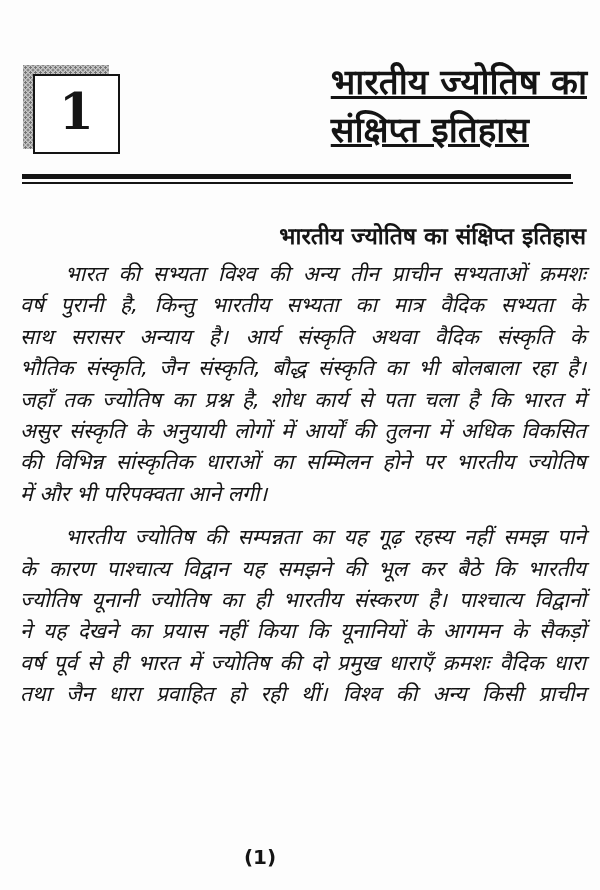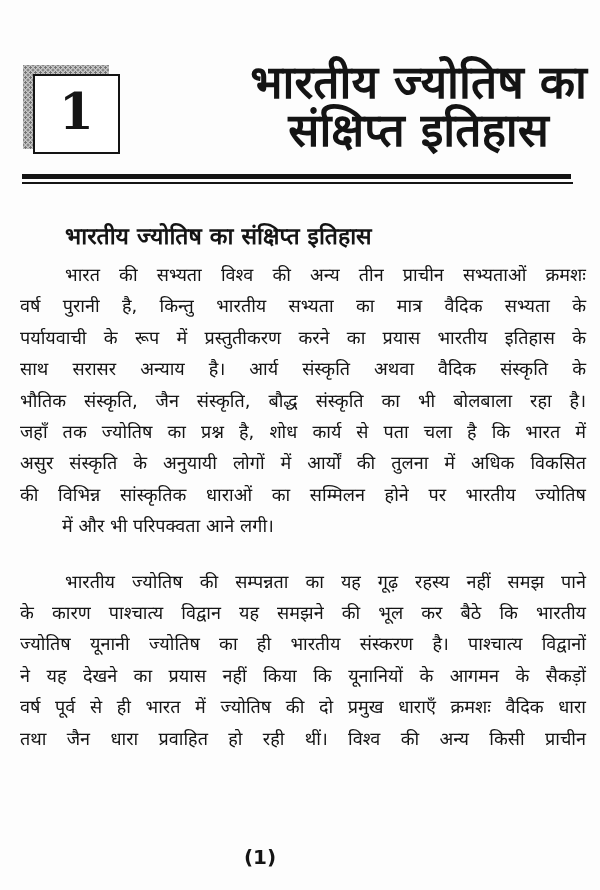--- a/index.html
+++ b/index.html
@@ -33,40 +33,41 @@
     display: flex; align-items: center; justify-content: center;
   }
   .chapter-number {
     font-family: "DejaVu Serif", "Liberation Serif", serif;
     font-weight: bold; font-size: 50px; line-height: 1; padding-bottom: 5px;
   }
 
   
   .chapter-title {
     position: absolute; top: 58px; right: 13px;
-    text-align: center; font-weight: bold;
-    font-size: 46px; line-height: 48px;
+    text-align: left; font-weight: bold;
+    font-size: 35px; line-height: 48px;
     white-space: nowrap;
+    text-decoration: underline;
   }
 
   
   .rule-thick { position: absolute; left: 22px; top: 174px; width: 549px; height: 4.5px; background: var(--ink-color, #141414); }
   .rule-thin  { position: absolute; left: 22px; top: 182px; width: 551px; height: 2px;  background: var(--ink-color, #141414); }
 
   
   .body-text { position: absolute; left: 20px; top: 221px; width: 566px; }
   .section-heading {
     font-size: 23px; font-weight: bold; line-height: 31px;
-    padding-left: 45px; margin-bottom: 7px;
+    padding-left: 45px; margin-bottom: 7px; text-align: right;
   }
-  .paragraph { font-size: 18px; }
+  .paragraph { font-size: 21px; font-style: italic; }
   .paragraph .line { line-height: 31.4px; text-align: justify; text-align-last: justify; }
   .paragraph .line.indent { text-indent: 45px; }
-  .paragraph .line.no-justify { text-align-last: left; margin-left: 42px; }
-  .paragraph + .paragraph { margin-top: 24px; }
+  .paragraph .line.no-justify { text-align-last: left; }
+  .paragraph + .paragraph { margin-top: 12px; }
 
   
   .page-number {
     position: absolute; left: 0; top: 845px; width: 520px;
     text-align: center; font-size: 20px; font-weight: bold;
   }
 </style>
 </head>
 <body>
 
@@ -84,21 +85,20 @@
   </header>
 
   <div class="rule-thick"></div>
   <div class="rule-thin"></div>
 
   <main class="body-text">
     <h2 class="section-heading">भारतीय ज्योतिष का संक्षिप्त इतिहास</h2>
     <div class="paragraph">
         <div class="line indent">भारत की सभ्यता विश्व की अन्य तीन प्राचीन सभ्यताओं क्रमशः</div>
         <div class="line">वर्ष पुरानी है, किन्तु भारतीय सभ्यता का मात्र वैदिक सभ्यता के</div>
-        <div class="line">पर्यायवाची के रूप में प्रस्तुतीकरण करने का प्रयास भारतीय इतिहास के</div>
         <div class="line">साथ सरासर अन्याय है। आर्य संस्कृति अथवा वैदिक संस्कृति के</div>
         <div class="line">भौतिक संस्कृति, जैन संस्कृति, बौद्ध संस्कृति का भी बोलबाला रहा है।</div>
         <div class="line">जहाँ तक ज्योतिष का प्रश्न है, शोध कार्य से पता चला है कि भारत में</div>
         <div class="line">असुर संस्कृति के अनुयायी लोगों में आर्यों की तुलना में अधिक विकसित</div>
         <div class="line">की विभिन्न सांस्कृतिक धाराओं का सम्मिलन होने पर भारतीय ज्योतिष</div>
         <div class="line no-justify">में और भी परिपक्वता आने लगी।</div>
       </div>
     <div class="paragraph">
         <div class="line indent">भारतीय ज्योतिष की सम्पन्नता का यह गूढ़ रहस्य नहीं समझ पाने</div>
         <div class="line">के कारण पाश्चात्य विद्वान यह समझने की भूल कर बैठे कि भारतीय</div>

